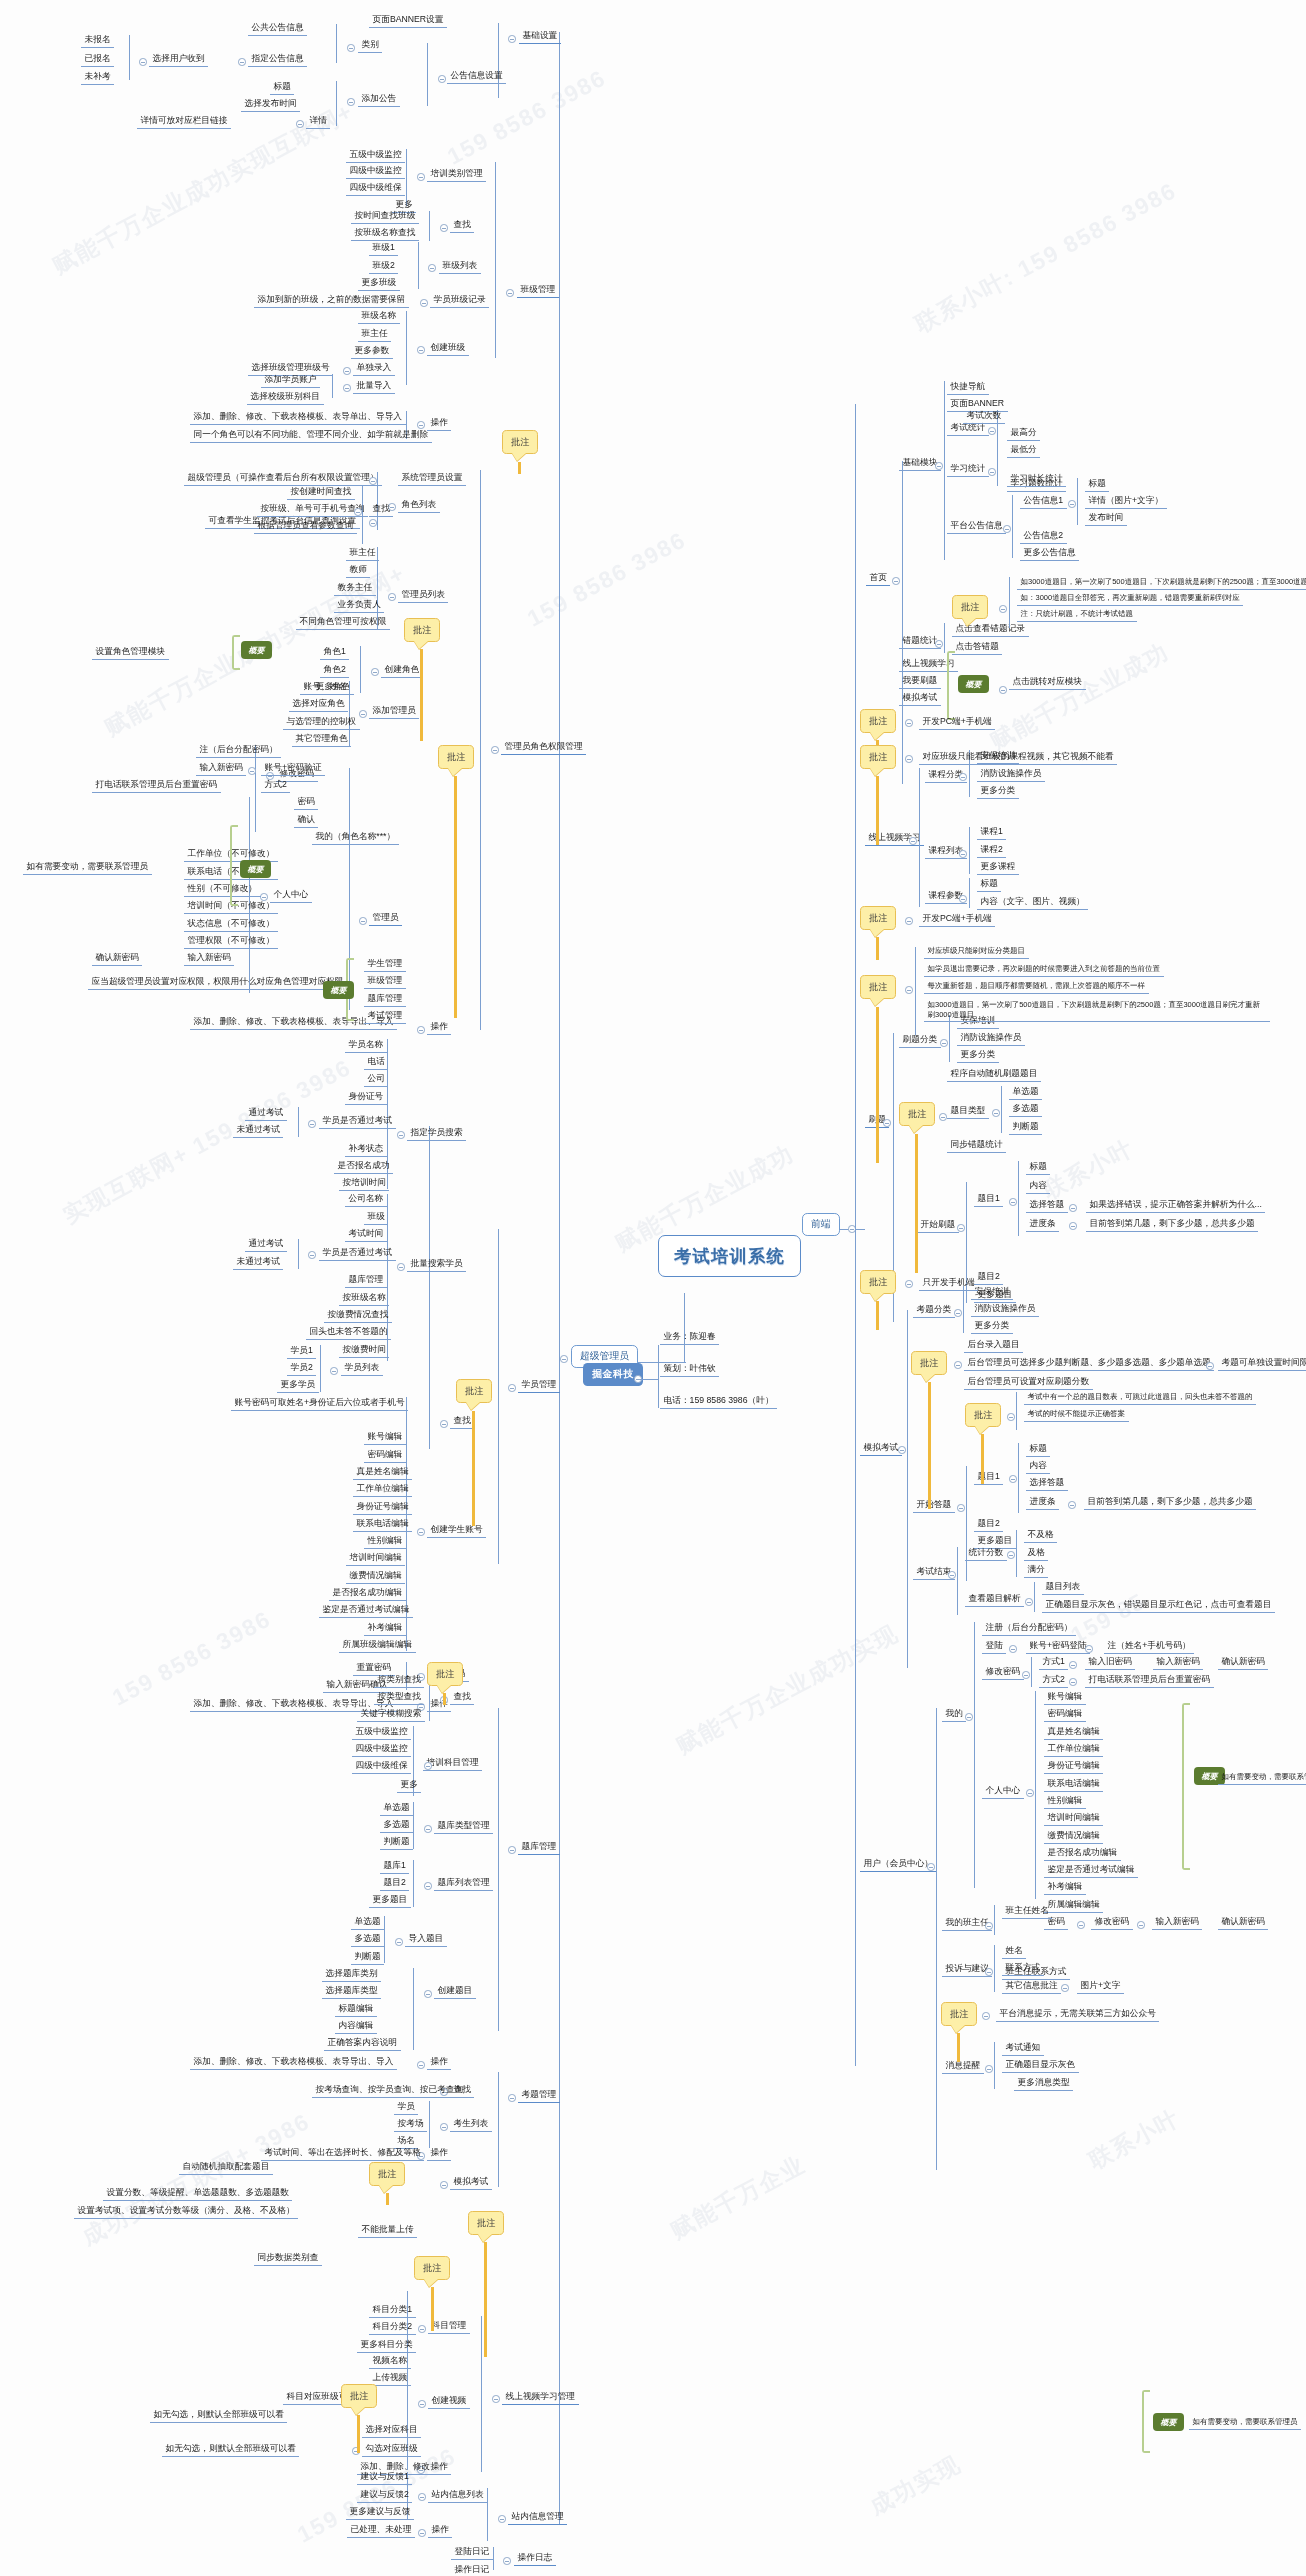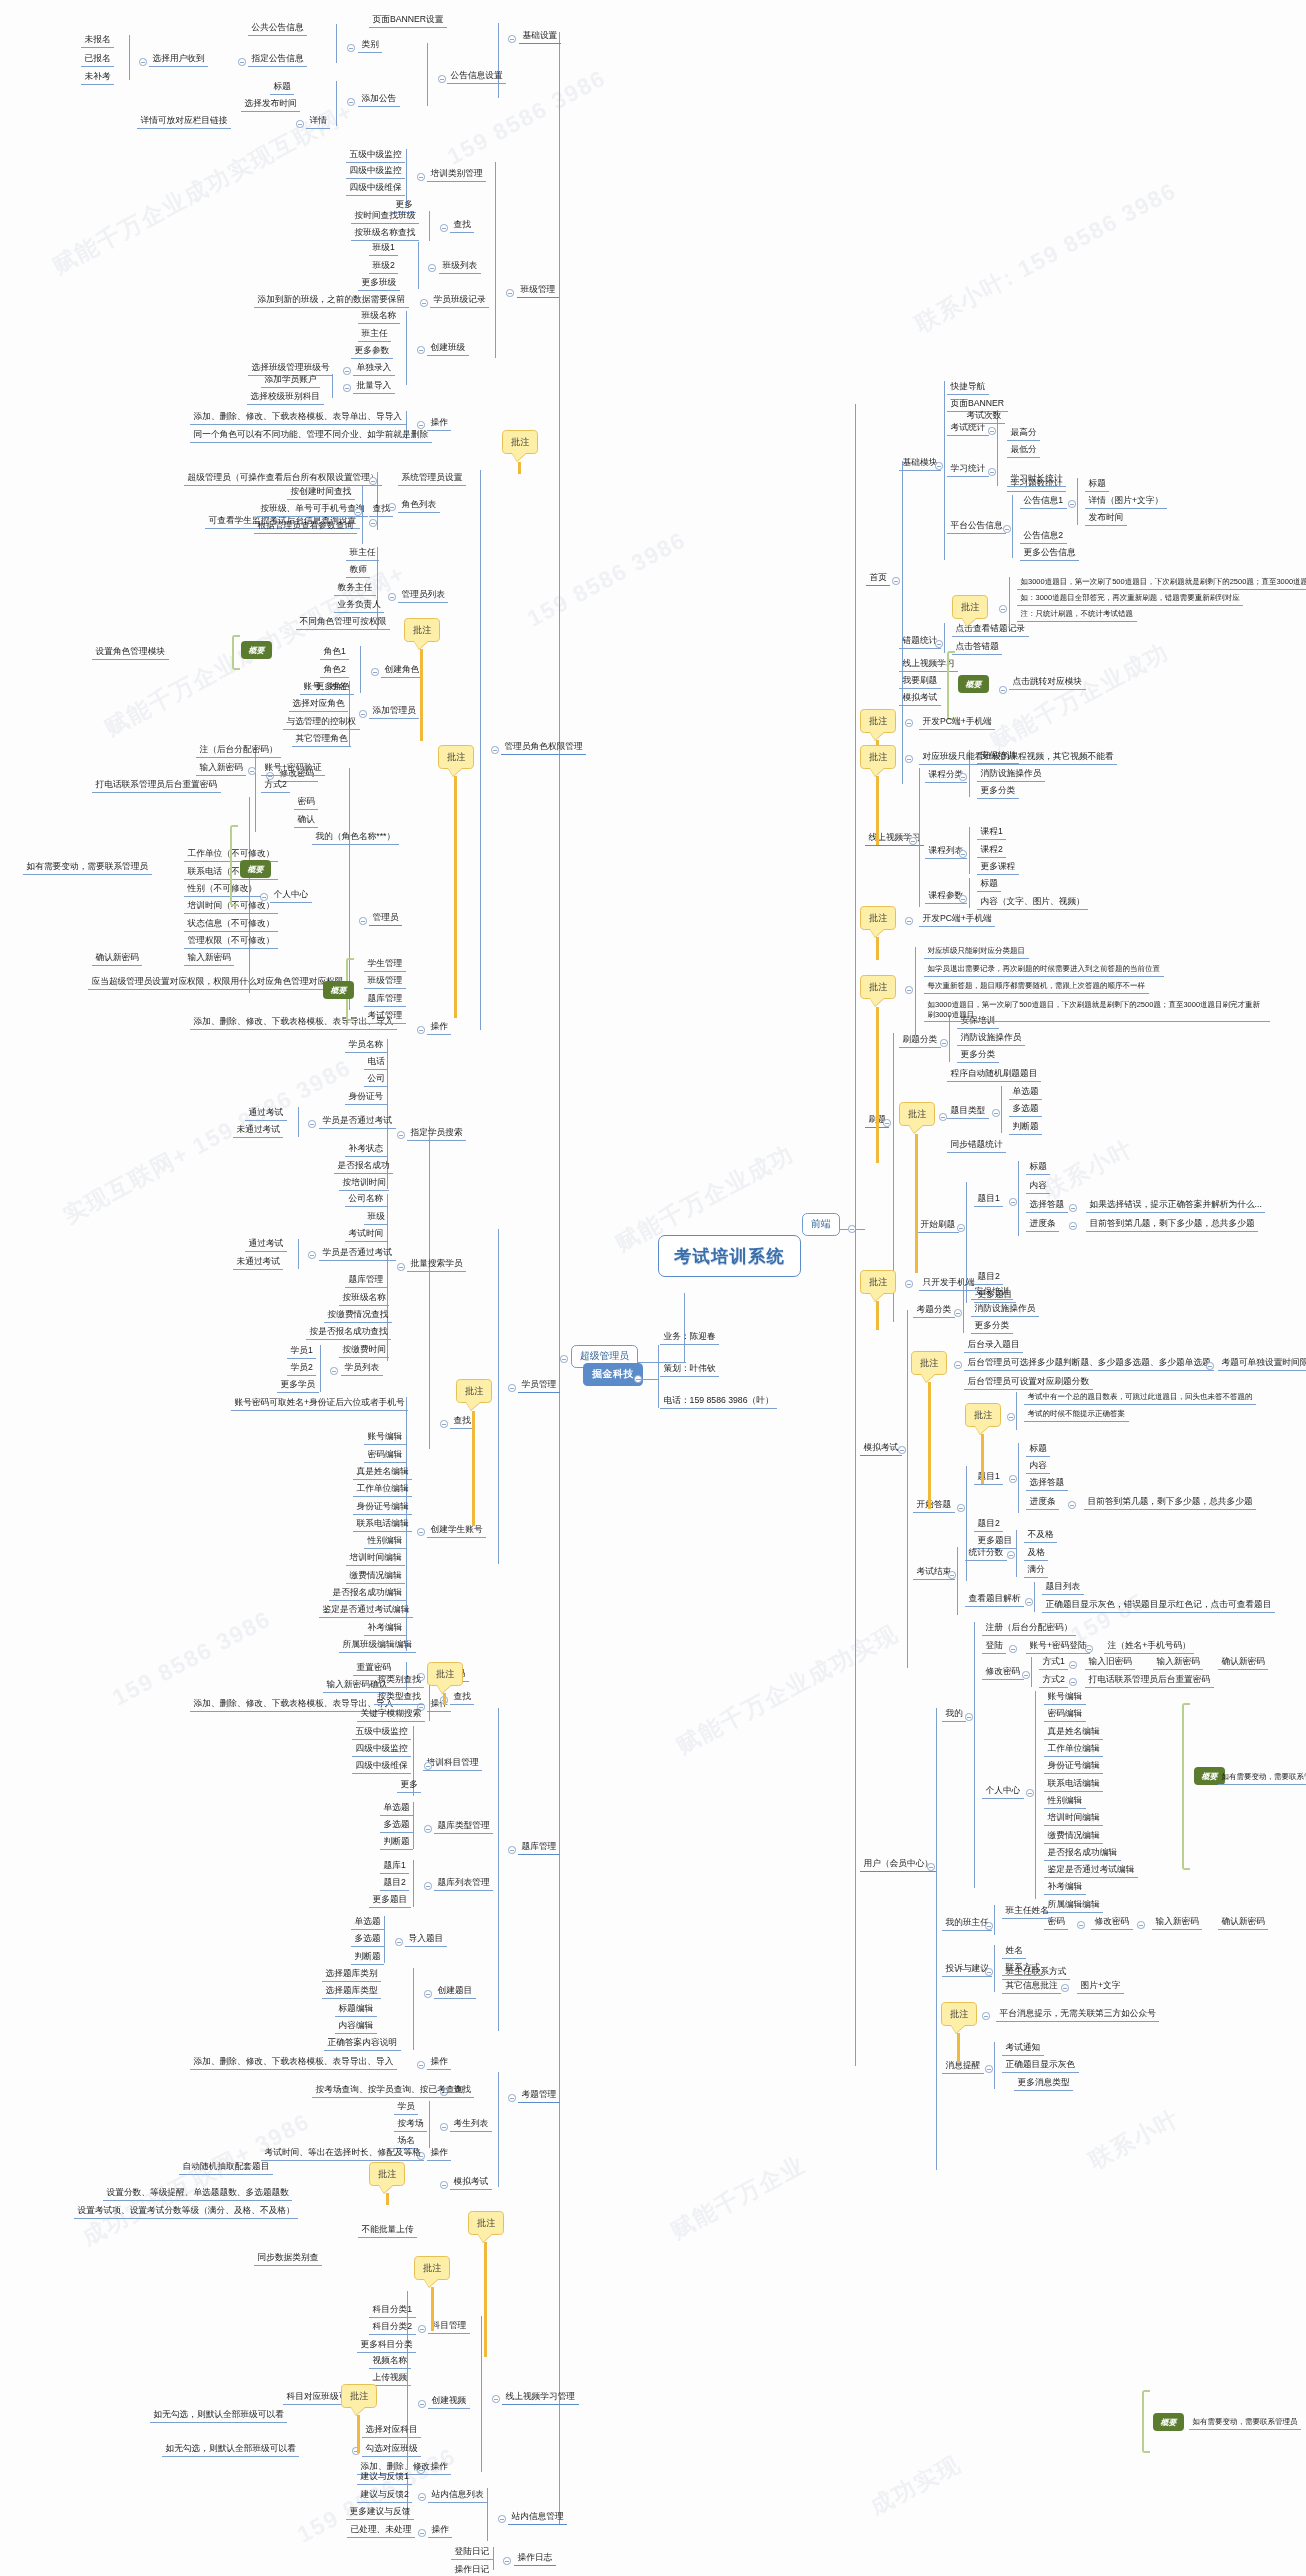--- a/index.html
+++ b/index.html
@@ -387,21 +387,21 @@
   <div class="node" style="left:364px; top:1210px;">班级</div>
   <div class="node" style="left:345px; top:1227px;">考试时间</div>
   <div class="node" style="left:319px; top:1246px;">学员是否通过考试</div>
   <div class="toggle" style="left:308px; top:1251px;"></div>
   <div class="ln lnv" style="left:298px; top:1239px; height:30px;"></div>
   <div class="node" style="left:245px; top:1237px;">通过考试</div>
   <div class="node" style="left:233px; top:1255px;">未通过考试</div>
   <div class="node" style="left:345px; top:1273px;">题库管理</div>
   <div class="node" style="left:339px; top:1291px;">按班级名称</div>
   <div class="node" style="left:324px; top:1308px;">按缴费情况查找</div>
-  <div class="node" style="left:306px; top:1325px;">按是否报名成功查找</div>
+  <div class="node" style="left:306px; top:1325px;">回头也未答不答题的</div>
   <div class="node" style="left:339px; top:1343px;">按缴费时间</div>
 
   <div class="node" style="left:341px; top:1361px;">学员列表</div>
   <div class="toggle" style="left:330px; top:1367px;"></div>
   <div class="ln lnv" style="left:320px; top:1345px; height:47px;"></div>
   <div class="node" style="left:287px; top:1344px;">学员1</div>
   <div class="node" style="left:287px; top:1361px;">学员2</div>
   <div class="node" style="left:277px; top:1378px;">更多学员</div>
 
   <div class="node" style="left:427px; top:1523px;">创建学生账号</div>

